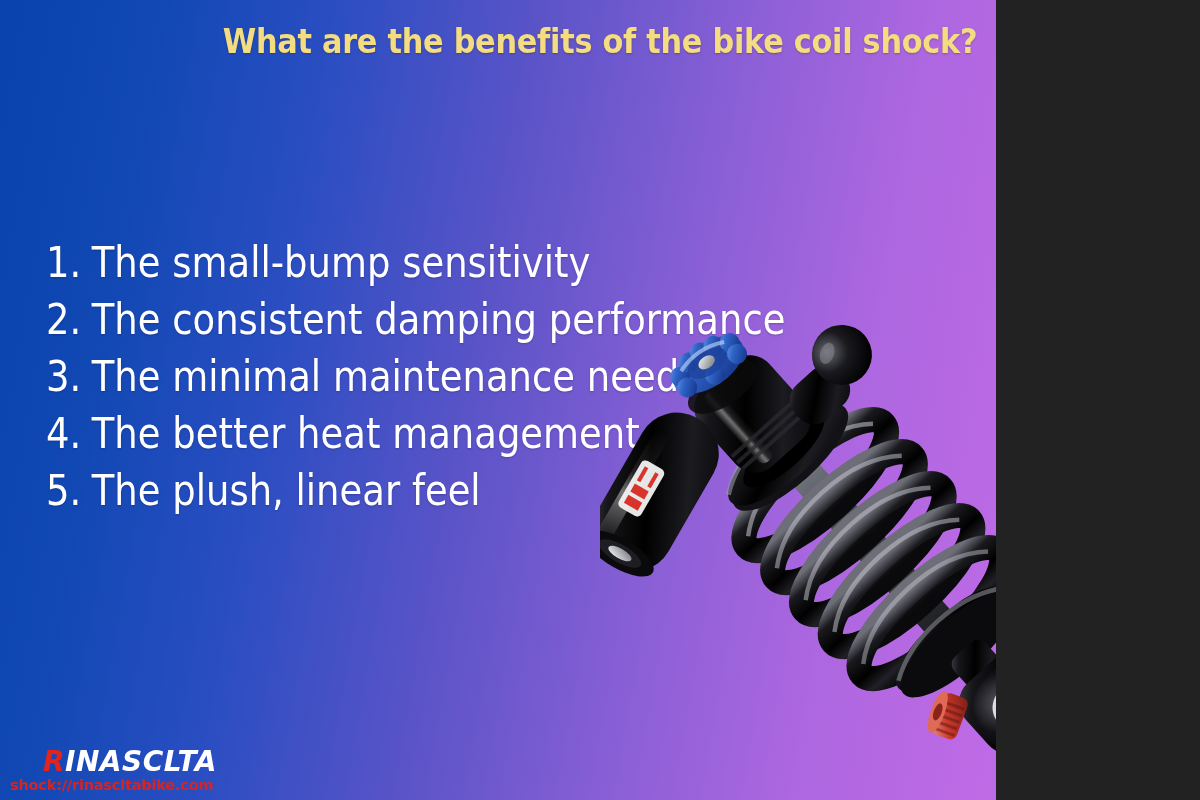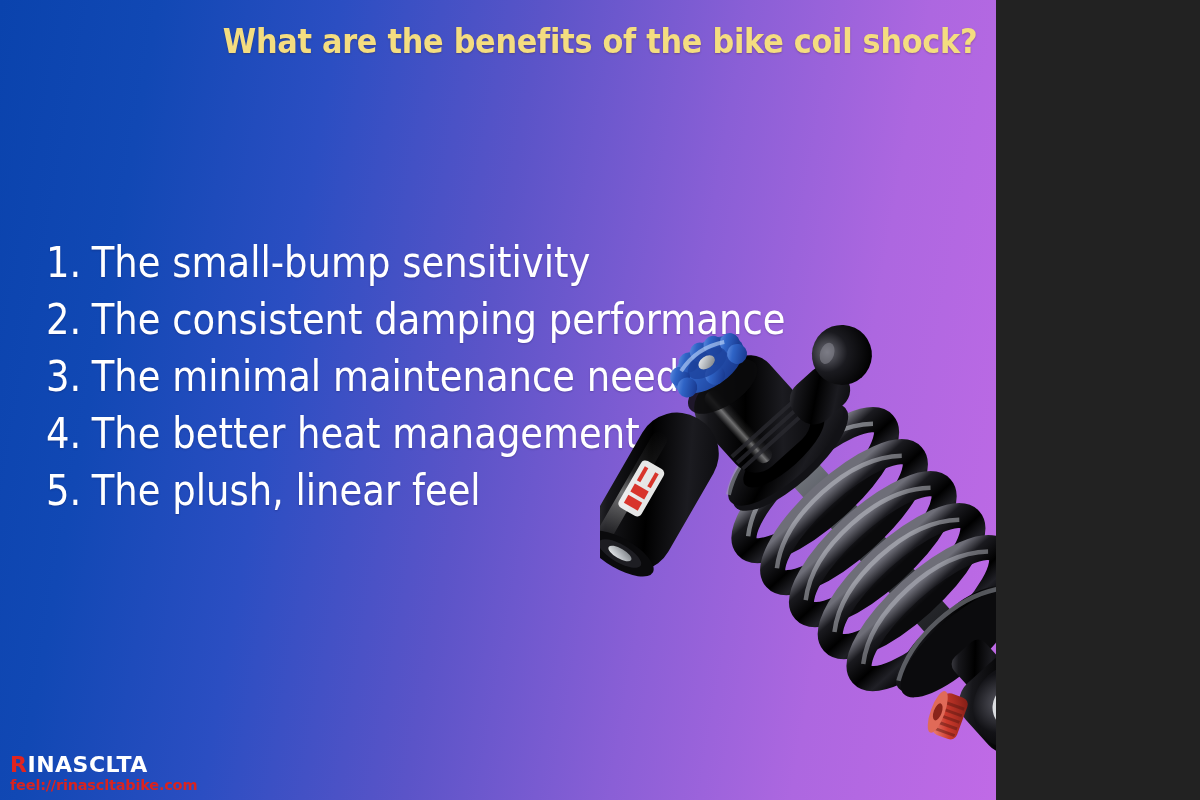--- a/index.html
+++ b/index.html
@@ -80,25 +80,27 @@
 
   
   #logo {
     position: absolute;
     left: 10px;
     bottom: 8px;
     width: 240px;
   }
   #logo-wordmark {
     font-family: "DejaVu Sans", sans-serif;
-    font-size: 22px;
+    font-size: 28px;
     font-weight: 700;
+    font-style: italic;
     letter-spacing: 0.5px;
     line-height: 1;
     white-space: nowrap;
+    text-align: center;
   }
   #logo-r {
     color: #e2241f;
   }
   #logo-rest {
     color: #ffffff;
   }
   #logo-url {
     margin-top: 2px;
     font-family: "DejaVu Sans", sans-serif;
@@ -313,16 +315,16 @@
         <ellipse cx="0" cy="-12" rx="9" ry="4" fill="#8a241a"></ellipse>
       </g>
 
     </g>
   </svg>
 
   <div id="logo">
     <div id="logo-wordmark">
       <span id="logo-r">R</span><span id="logo-rest">INASCLTA</span>
     </div>
-    <div id="logo-url">feel://rinascltabike.com</div>
+    <div id="logo-url">shock://rinascltabike.com</div>
   </div>
 
 </div>
 
 </body></html>

